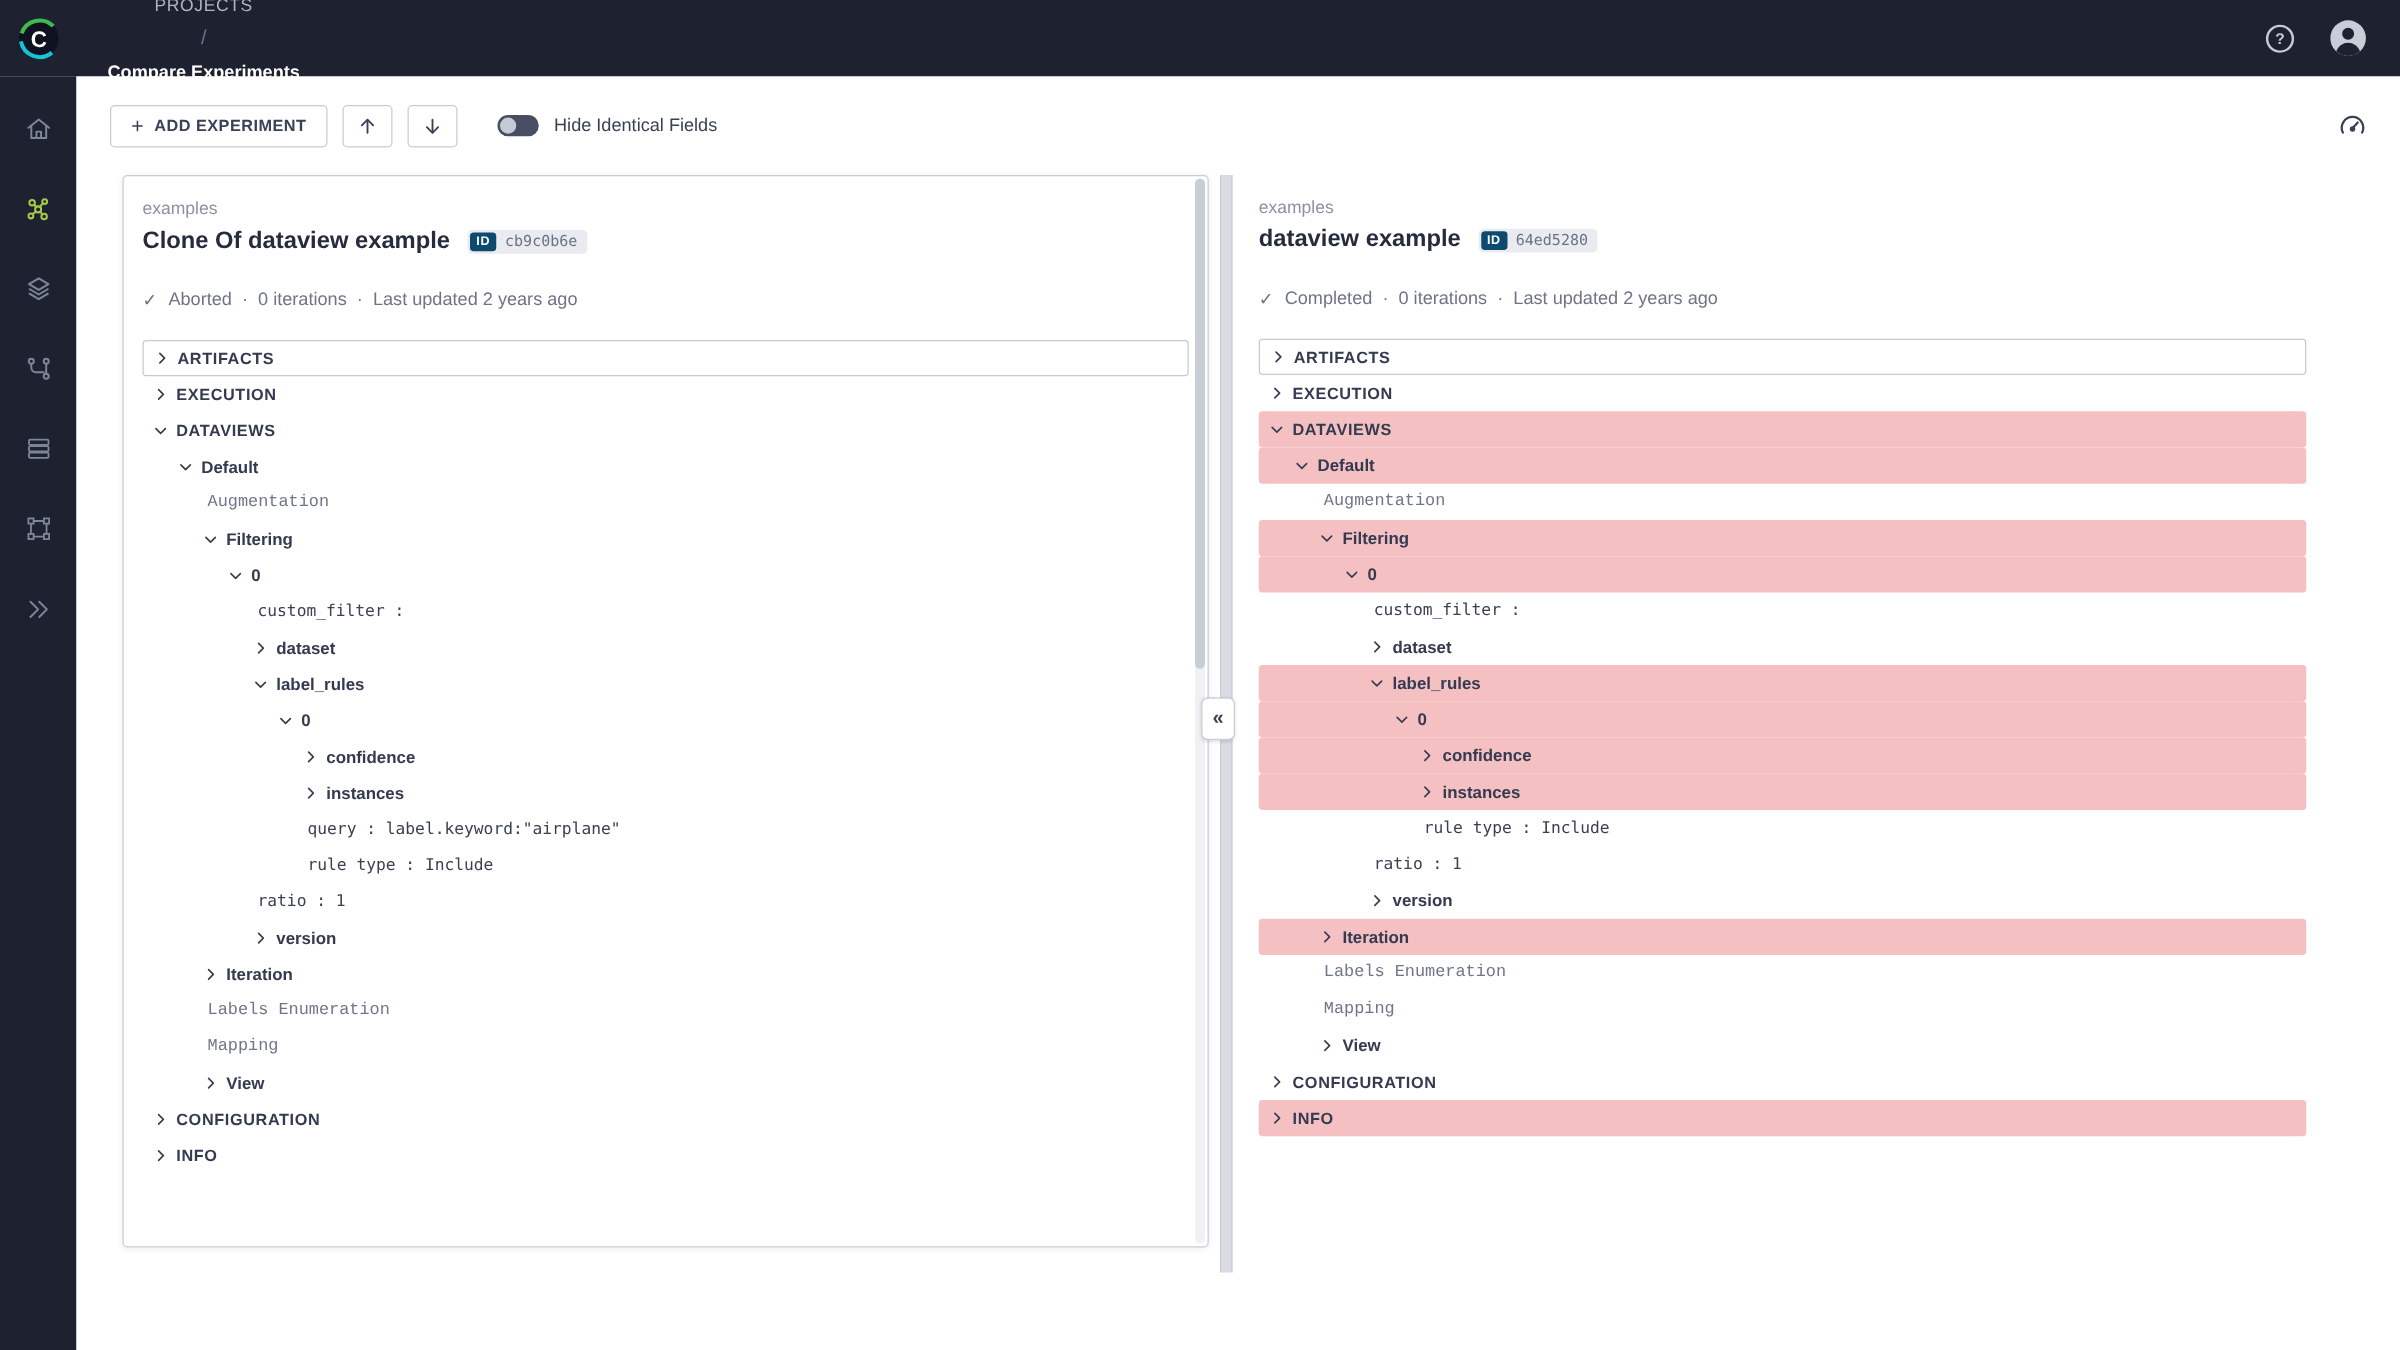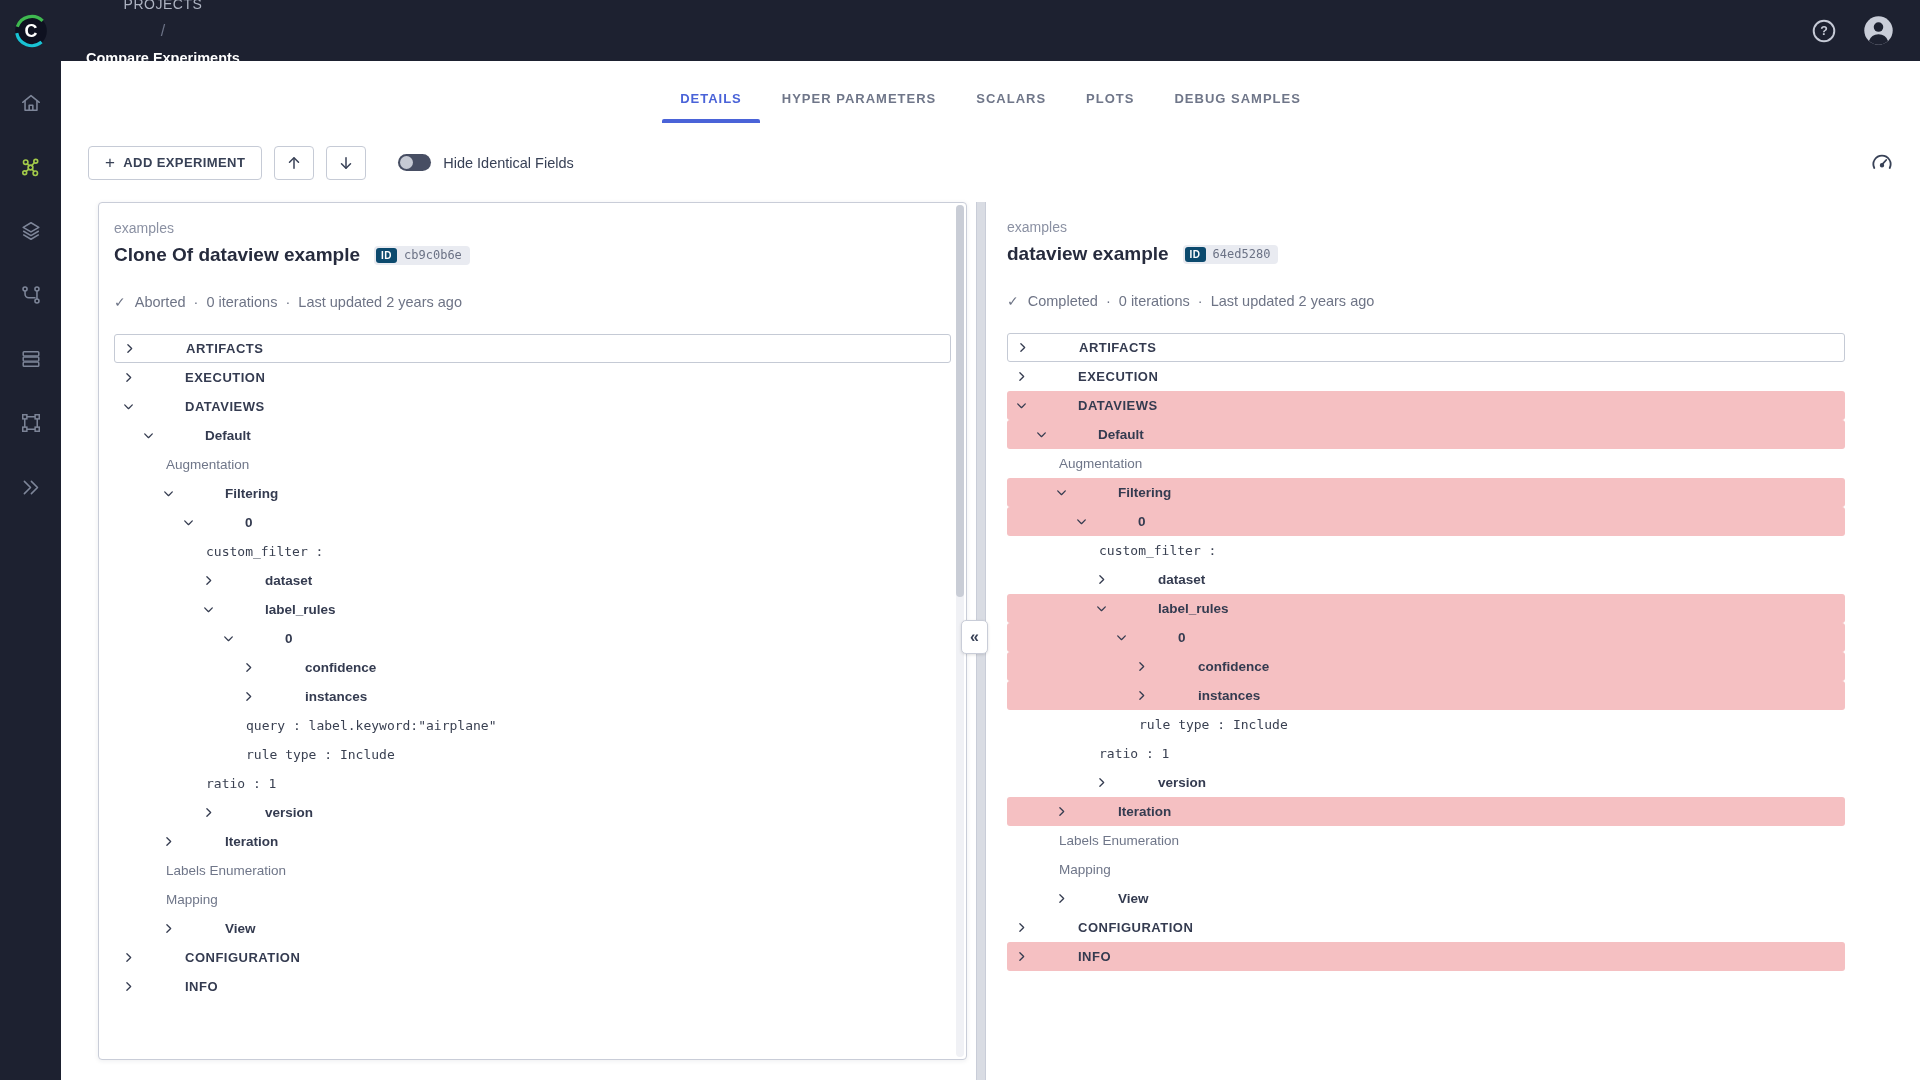--- a/index.html
+++ b/index.html
@@ -60,29 +60,29 @@
   .title-row { display:flex; align-items:center; margin-top:8px; gap:14px; }
   .title { font-size:19px; font-weight:700; color:#262b3d; }
   .id-badge { display:inline-flex; align-items:center; background:#e9ebf1; border-radius:4px; padding:2px 8px 2px 2px; cursor:pointer; }
   .id-chip { background:#0c4a6e; color:#fff; font-size:10px; font-weight:700; padding:2px 5px; border-radius:3px; margin-right:7px; letter-spacing:.5px; }
   .id-val { font-family:"DejaVu Sans Mono",monospace; font-size:12px; color:#6b7285; }
   .status-row { margin-top:28px; display:flex; align-items:center; gap:9px; color:#6e7486; font-size:14.5px; }
   .check { font-size:14px; color:#6e7486; }
 
   .tree { margin-top:24px; padding:0 15px; }
   .panel-right .tree { padding:0; }
-  .tree-row { height:29px; display:flex; align-items:center; border-radius:3px;gap:44px; }
+  .tree-row { height:29px; display:flex; align-items:center; border-radius:3px; }
   .tree-row.boxed { border:1px solid #c5cad5; }
   .tree-row.hl { background:#f5c0c2; }
   .tree-row.kind-mono.hl, .tree-row.kind-plain.hl { background:#f8cfd1; }
   .chev { display:inline-flex; align-items:center; margin-right:6px; color:#353c50; cursor:pointer; }
   .chev.open svg { transform:rotate(90deg); }
   .kind-section .lab { font-size:13px; font-weight:700; letter-spacing:.5px; color:#343b50; }
   .kind-node .lab { font-size:13.5px; font-weight:700; color:#343b50; }
-  .kind-plain .lab { font-size:13.5px; color:#6f7689; }
+  .kind-plain .lab { font-size:13.5px; color:#6f7689;font-family:Liberation Mono, monospace; }
   .kind-mono .lab { font-family:"DejaVu Sans Mono",monospace; font-size:13px; color:#3a4152; }
 
   .scroll-track { position:absolute; top:2px; right:2px; bottom:2px; width:8px; background:#f0f1f5; border-radius:4px; }
   .scroll-thumb { position:absolute; top:0; left:0; width:8px; height:46%; background:#c9cdd6; border-radius:4px; }
 
   .splitter { position:absolute; left:915px; top:0; width:10px; height:878px; background:#d9dce3; border-left:1px solid #c9cdd8; border-right:1px solid #c9cdd8; }
   .collapse-handle { position:absolute; left:900px; top:418px; width:27px; height:34px; background:#fff; border:1px solid #c9cdd8; border-radius:5px; display:flex; align-items:center; justify-content:center; font-size:16px; font-weight:700; color:#384156; cursor:pointer; box-shadow:0 1px 3px rgba(0,0,0,.12); z-index:5; }
 
   svg { display:block; }
 </style>
@@ -175,27 +175,20 @@
     <div class="side-item">
       <svg viewBox="0 0 24 24" width="21" height="21" fill="none" stroke="currentColor" stroke-width="1.8" stroke-linecap="round" stroke-linejoin="round">
           <path d="M5 5l7 7-7 7"></path>
           <path d="M13 5l7 7-7 7"></path>
         </svg>
     </div>
   </aside>
 
   <main class="main">
 
-    <div class="tabbar">
-      <div class="tab active">DETAILS</div>
-      <div class="tab">HYPER PARAMETERS</div>
-      <div class="tab">SCALARS</div>
-      <div class="tab">PLOTS</div>
-      <div class="tab">DEBUG SAMPLES</div>
-    </div>
 
     <div class="toolbar">
       <div class="tb-left">
         <button class="btn btn-add">
           <span style="font-size:17px;font-weight:400;">+</span>
           <span>ADD EXPERIMENT</span>
         </button>
         <button class="btn btn-icon">
           <svg viewBox="0 0 24 24" width="18" height="18" fill="none" stroke="#384156" stroke-width="2" stroke-linecap="round" stroke-linejoin="round">
               <path d="M12 19V5.5"></path>

